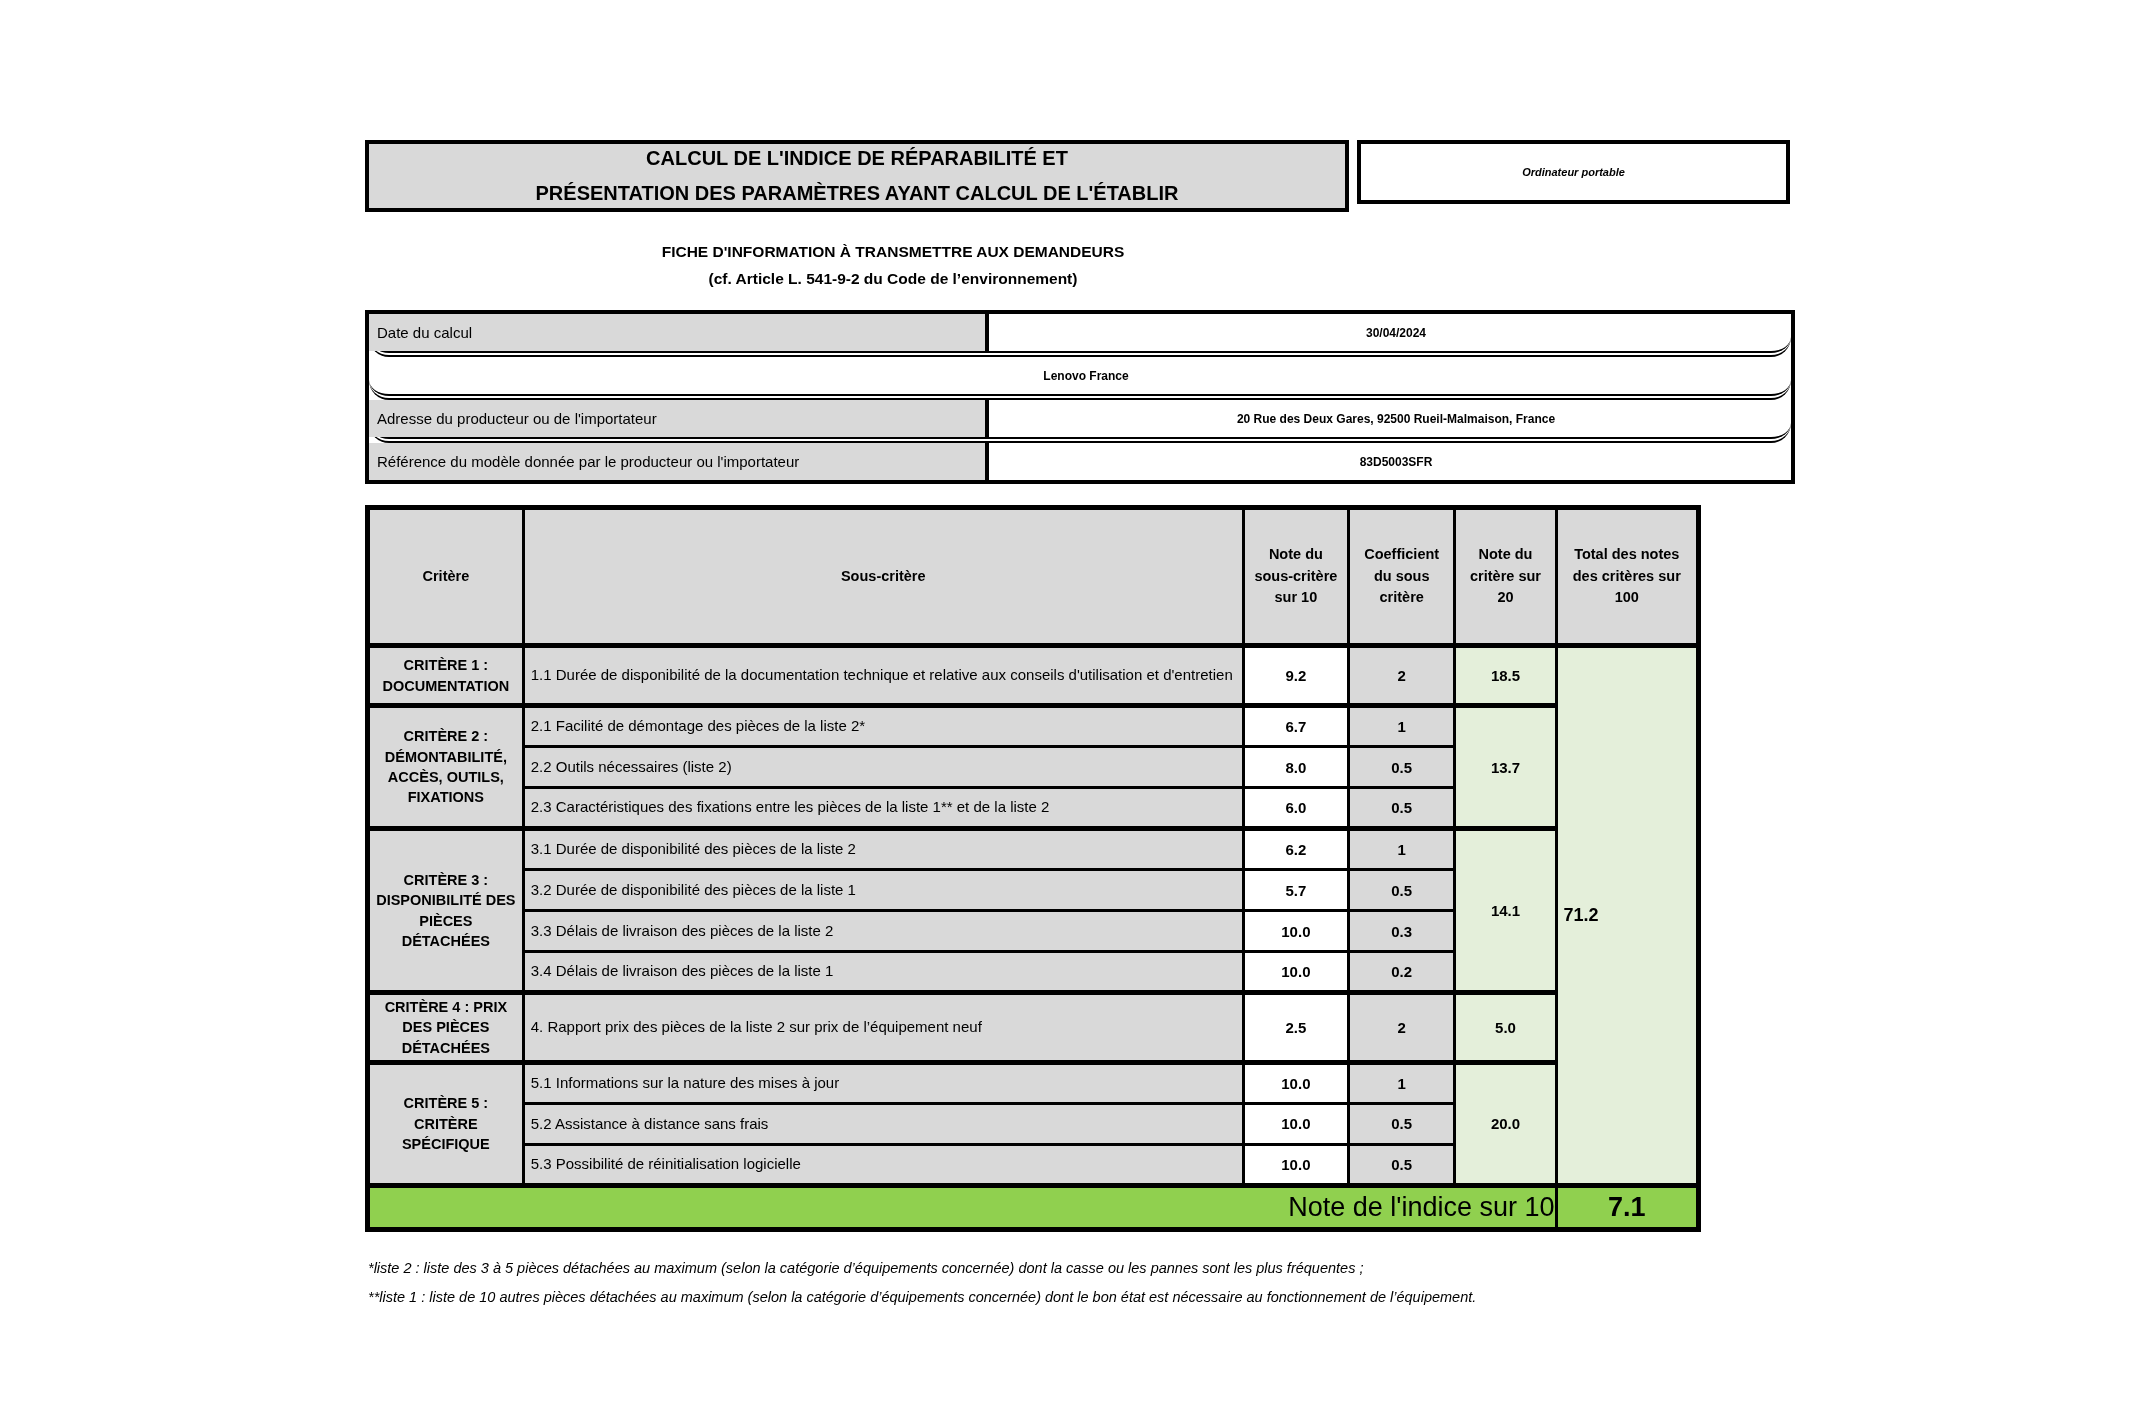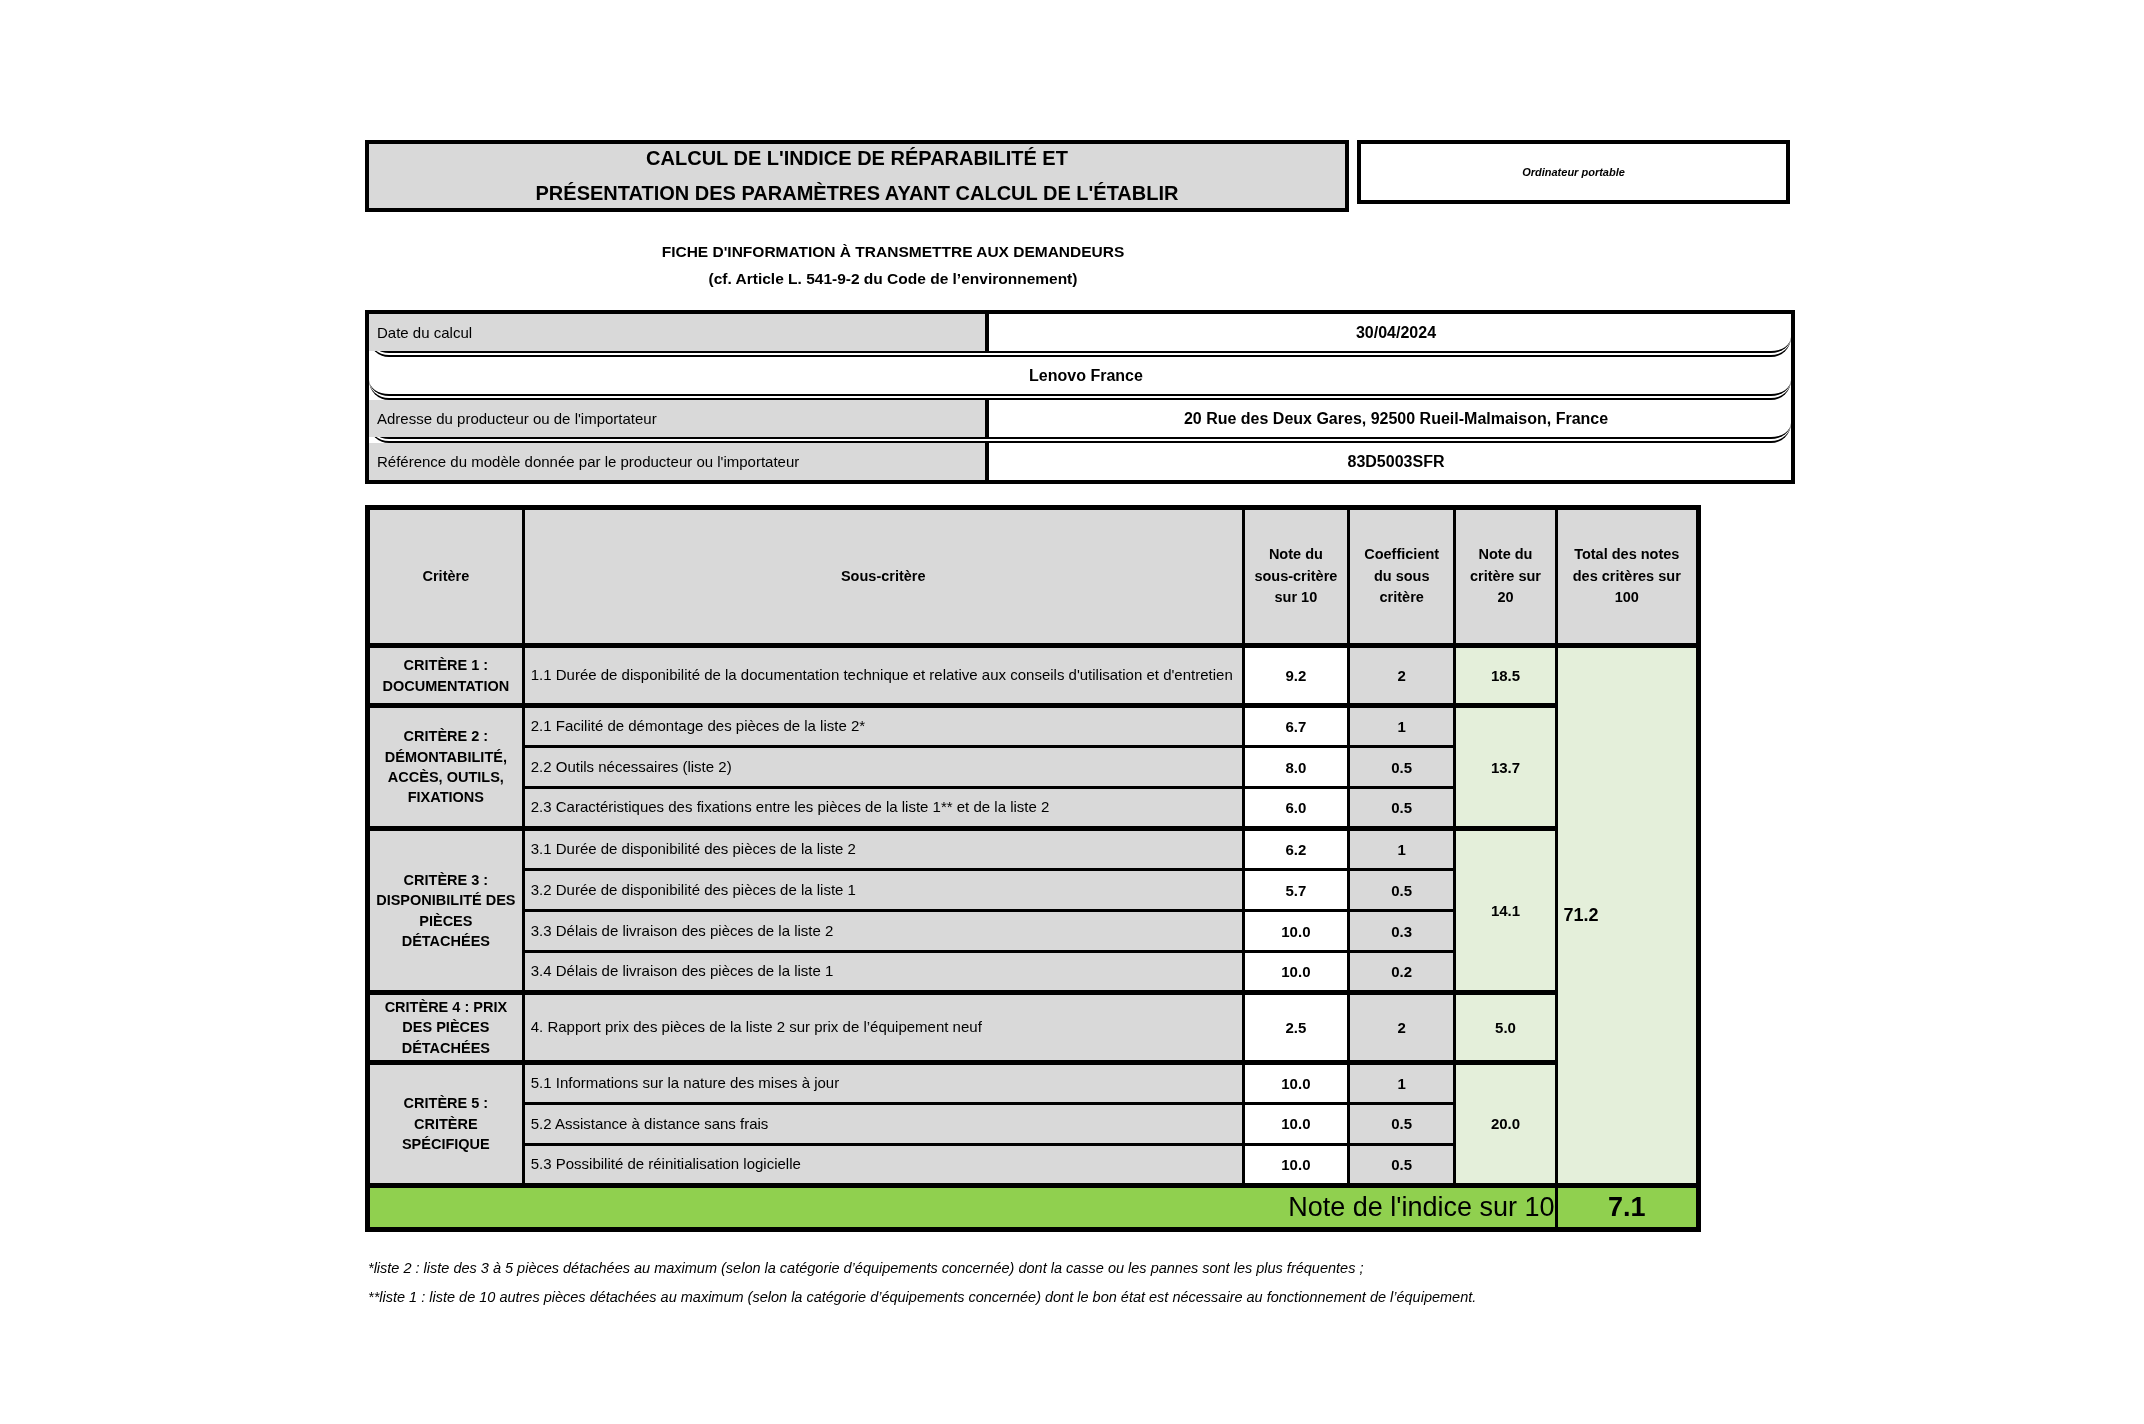--- a/index.html
+++ b/index.html
@@ -34,21 +34,21 @@
   }
 
   
   .info-table{position:absolute;top:310px;left:365px;width:1430px;border:4px solid #000;box-sizing:border-box;}
   .info-row{display:flex;height:37px;}
   .info-row:not(:last-child){border-bottom:6px double #000;border-radius:20px;}
   .info-label{
     width:620px;background:var(--gray,#D9D9D9);border-right:4px solid #000;box-sizing:border-box;
     display:flex;align-items:center;padding:0 8px;font-size:15px;
   }
-  .info-value{flex:1;display:flex;align-items:center;justify-content:center;font-weight:bold;font-size:16px;padding-left:12px;}
+  .info-value{flex:1;display:flex;align-items:center;justify-content:center;font-weight:bold;font-size:12px;padding-left:12px;}
 
   
   table.main-table{
     position:absolute;top:505px;left:365px;width:1336px;
     border-collapse:collapse;table-layout:fixed;border:5px solid #000;
   }
   .main-table th,.main-table td{border:3px solid #000;padding:2px 6px;box-sizing:border-box;font-size:15px;}
   .main-table thead th{
     height:138px;background:var(--gray,#D9D9D9);font-weight:bold;text-align:center;
     border-bottom:5px solid #000;font-size:14.5px;line-height:1.5;

